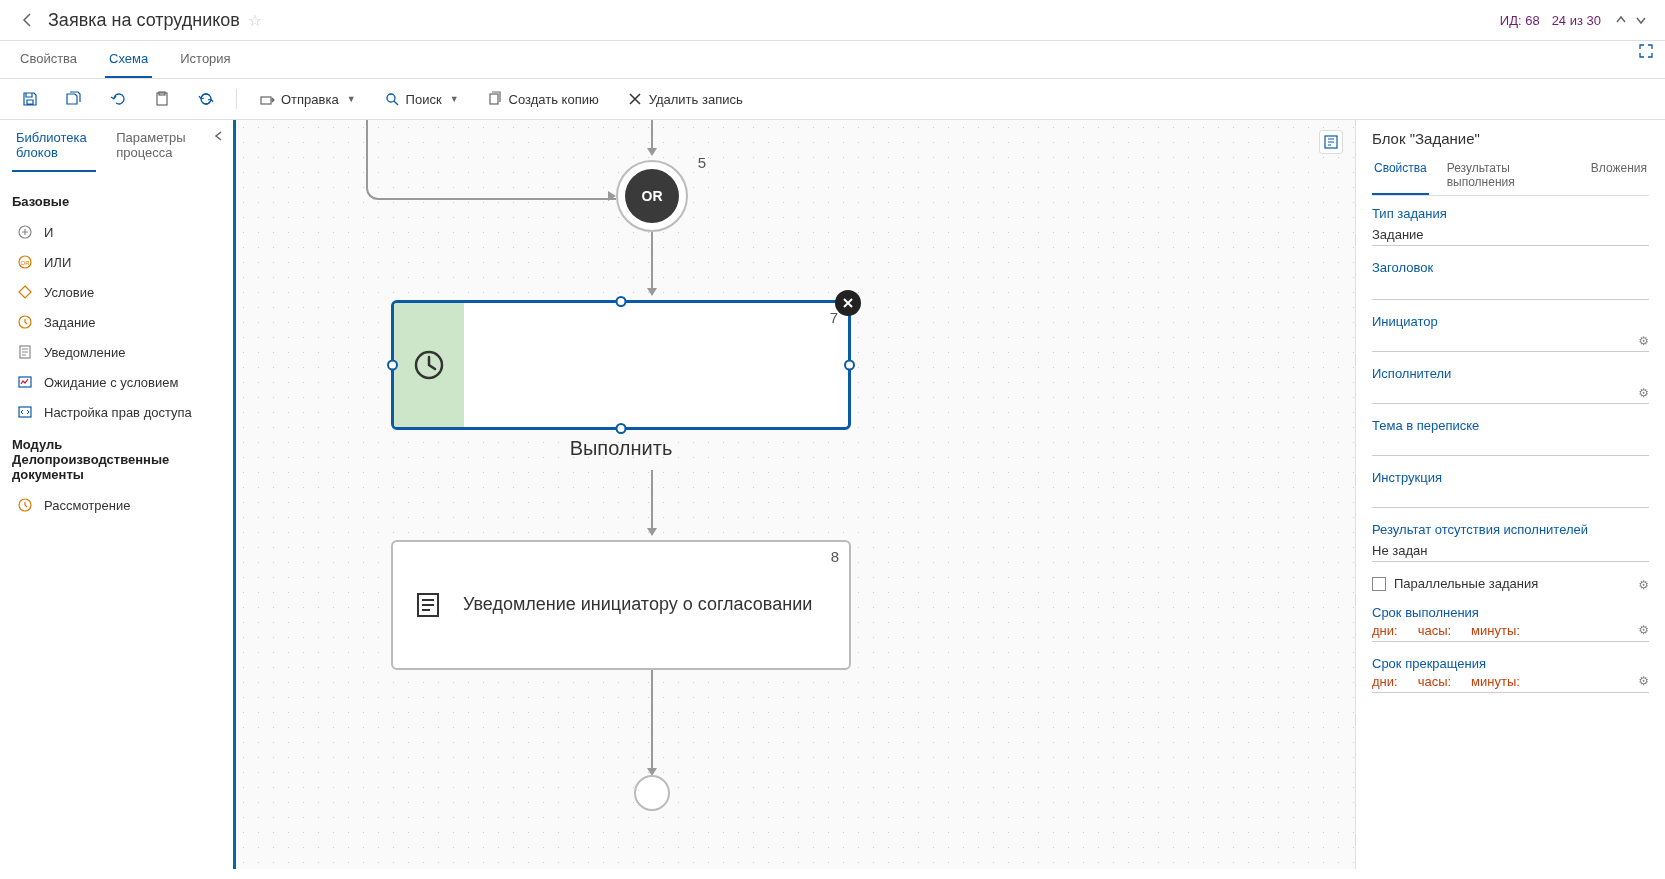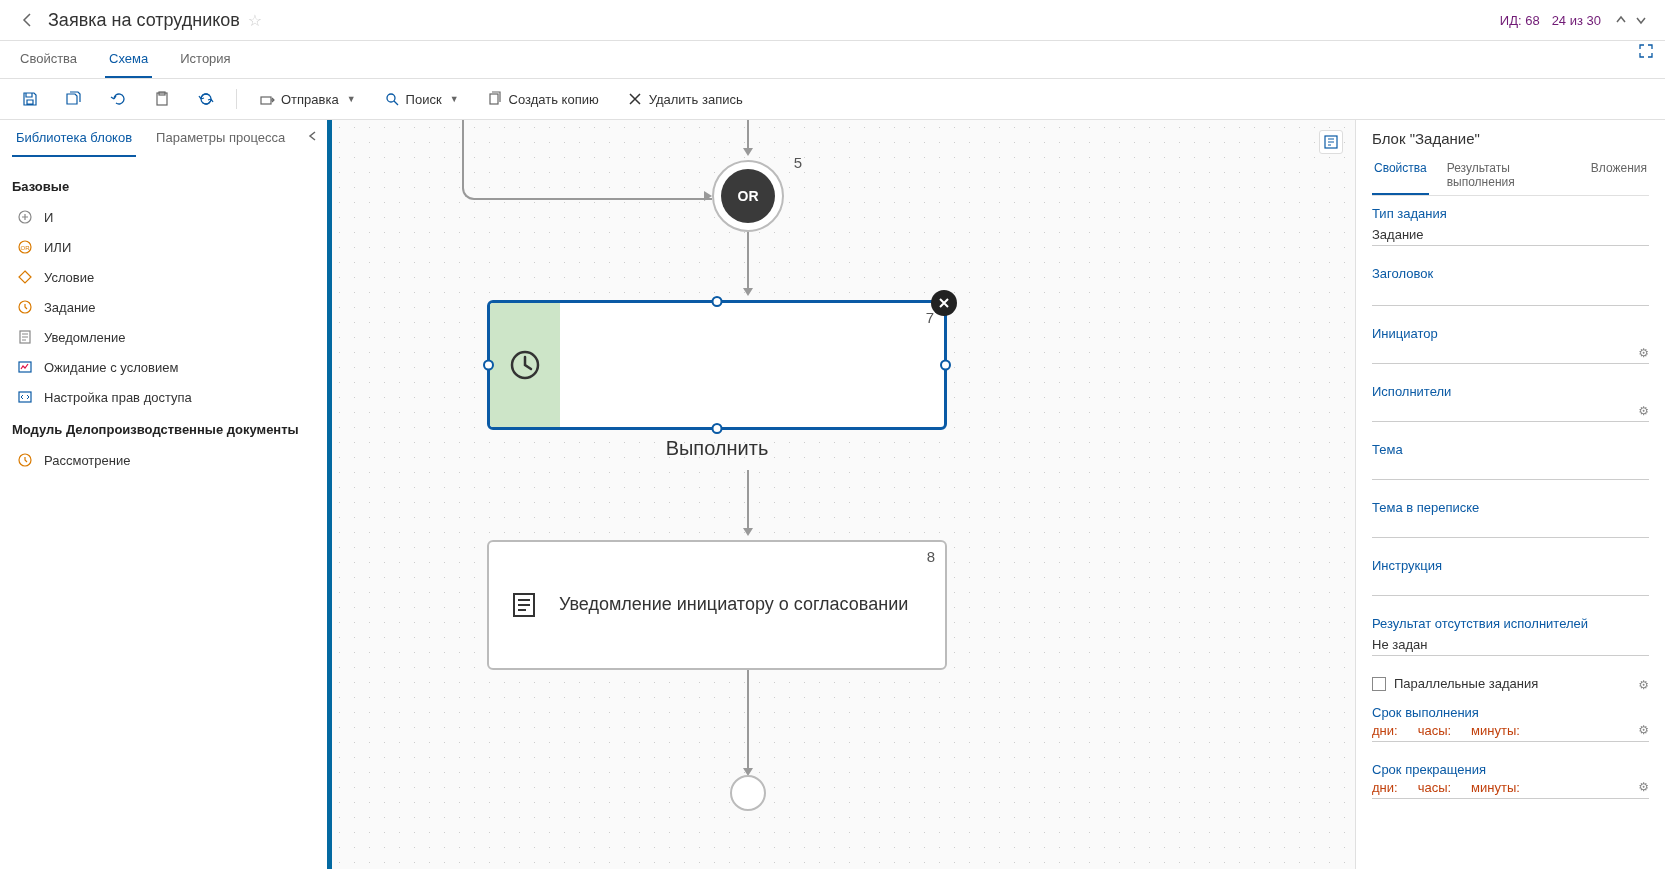--- a/index.html
+++ b/index.html
@@ -23,21 +23,21 @@
   .toolbar { display: flex; align-items: center; padding: 8px 16px; gap: 16px; border-bottom: 1px solid #e0e0e0; }
   .toolbar-btn { display: flex; align-items: center; gap: 6px; cursor: pointer; color: #333; padding: 4px 6px; }
   .toolbar-icon { width: 16px; height: 16px; display: flex; align-items: center; justify-content: center; }
   .toolbar-sep { width: 1px; height: 20px; background: #ddd; }
   .dropdown-arrow { font-size: 9px; color: #666; margin-left: 2px; }
   
   
   .main { display: flex; height: calc(100vh - 130px); }
   
   
-  .left-panel { width: 332px; border-right: 5px solid #0369a1; display: flex; flex-direction: column; }
+  .left-panel { width: 236px; border-right: 3px solid #0369a1; display: flex; flex-direction: column; }
   .left-tabs { display: flex; padding: 0 12px; position: relative; }
   .left-tab { padding: 10px 4px; margin-right: 16px; cursor: pointer; color: #666; font-size: 13px; }
   .left-tab.active { color: #0a5aa5; border-bottom: 2px solid #0a5aa5; font-weight: 500; }
   .collapse-btn { position: absolute; right: 8px; top: 10px; cursor: pointer; color: #666; }
   .left-content { padding: 12px; overflow-y: auto; }
   .block-group-title { font-weight: 600; margin: 10px 0 8px; color: #222; }
   .block-item { display: flex; align-items: center; gap: 10px; padding: 6px 4px; cursor: pointer; }
   .block-icon { width: 18px; height: 18px; display: flex; align-items: center; justify-content: center; color: #0a5aa5; }
   
   
@@ -70,21 +70,21 @@
   
   .canvas-corner-icon { position: absolute; top: 10px; right: 12px; width: 24px; height: 24px; display: flex; align-items: center; justify-content: center; cursor: pointer; color: #0a5aa5; background: #fff; border-radius: 3px; border: 1px solid #ddd; }
   
   
   .right-panel { width: 310px; border-left: 1px solid #e0e0e0; padding: 10px 16px; overflow-y: auto; }
   .panel-title { font-size: 15px; color: #333; margin-bottom: 8px; }
   .panel-tabs { display: flex; gap: 16px; border-bottom: 1px solid #e0e0e0; margin-bottom: 10px; }
   .panel-tab { padding: 6px 2px; cursor: pointer; color: #666; font-size: 12px; }
   .panel-tab.active { color: #0a5aa5; border-bottom: 2px solid #0a5aa5; font-weight: 500; }
   
-  .field { margin-bottom: 20px; }
+  .field { margin-bottom: 14px; }
   .field-label { color: #0a5aa5; font-size: 13px; margin-bottom: 3px; display: block; }
   .field-value { border-bottom: 1px solid #ccc; padding: 3px 0; min-height: 20px; font-size: 13px; color: #333; position: relative; }
   .field-value.with-icon { padding-right: 20px; }
   .field-icon { position: absolute; right: 0; top: 2px; color: #888; cursor: pointer; font-size: 12px; }
   .field-input { border: none; border-bottom: 1px solid #ccc; width: 100%; padding: 3px 0; font-size: 13px; outline: none; background: transparent; }
   
   .checkbox-row { display: flex; align-items: center; gap: 8px; margin-bottom: 14px; position: relative; }
   .checkbox-box { width: 14px; height: 14px; border: 1px solid #888; }
   .checkbox-row .field-icon { position: absolute; right: 0; }
   
@@ -388,24 +388,20 @@
           <span class="field-icon">⚙</span>
         </div>
     </div>
     <div class="field">
       <span class="field-label">Исполнители</span>
       <div class="field-value with-icon">
           <span class="field-icon">⚙</span>
         </div>
     </div>
     <div class="field">
-      <span class="field-label">Тема</span>
-      <div class="field-value"></div>
-    </div>
-    <div class="field">
       <span class="field-label">Тема в переписке</span>
       <div class="field-value"></div>
     </div>
     <div class="field">
       <span class="field-label">Инструкция</span>
       <div class="field-value"></div>
     </div>
     <div class="field">
       <span class="field-label">Результат отсутствия исполнителей</span>
       <div class="field-value">Не задан</div>

